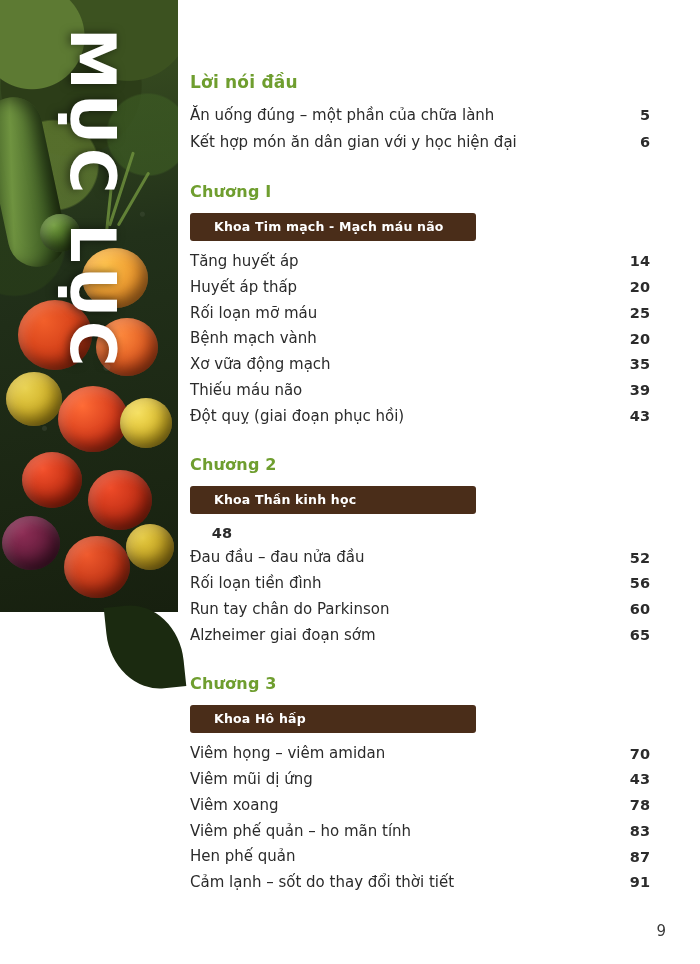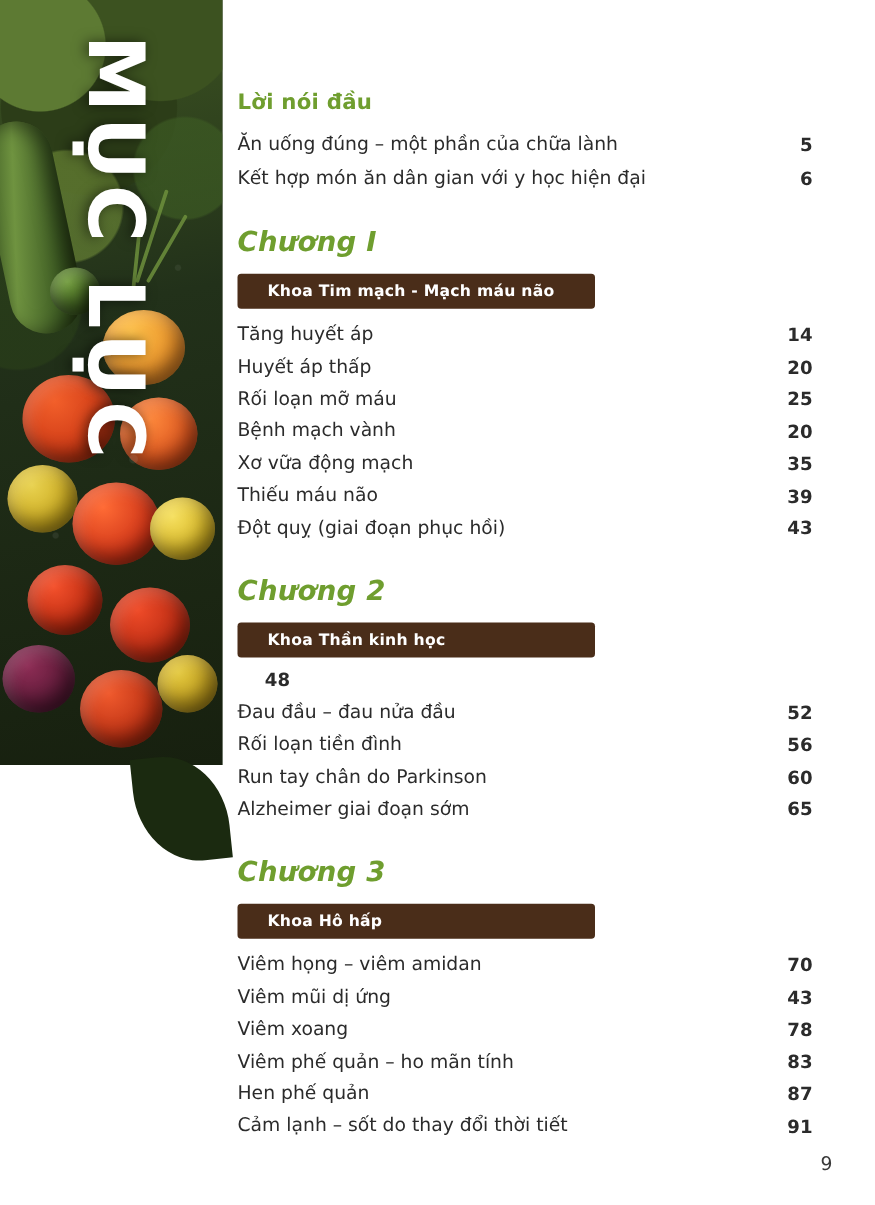--- a/index.html
+++ b/index.html
@@ -135,22 +135,21 @@
   }
 
   .section-head {
     color: #6f9e2f;
     font-weight: 700;
     font-size: 17px;
     margin: 0 0 10px 0;
     letter-spacing: .2px;
   }
   .section-head.chapter {
-    font-size: 22px;
-    font-style: italic;
+    font-size: 16px;
   }
   .chapter-block { margin-top: 26px; }
 
   .cat-bar {
     display: inline-block;
     background: #4a2d19;
     color: #ffffff;
     font-size: 12.5px;
     font-weight: 700;
     padding: 6px 12px 7px 24px;
@@ -161,21 +160,21 @@
     letter-spacing: .2px;
   }
 
   ul.toc {
     list-style: none;
     margin: 0;
     padding: 0;
   }
   ul.toc li {
     display: flex;
-    align-items: flex-end;
+    align-items: center;
     justify-content: space-between;
     padding: 3.5px 0;
     gap: 32px;
   }
   .toc-title {
     color: #2b2b2b;
     font-size: 15px;
     line-height: 1.25;
   }
   .toc-page {

